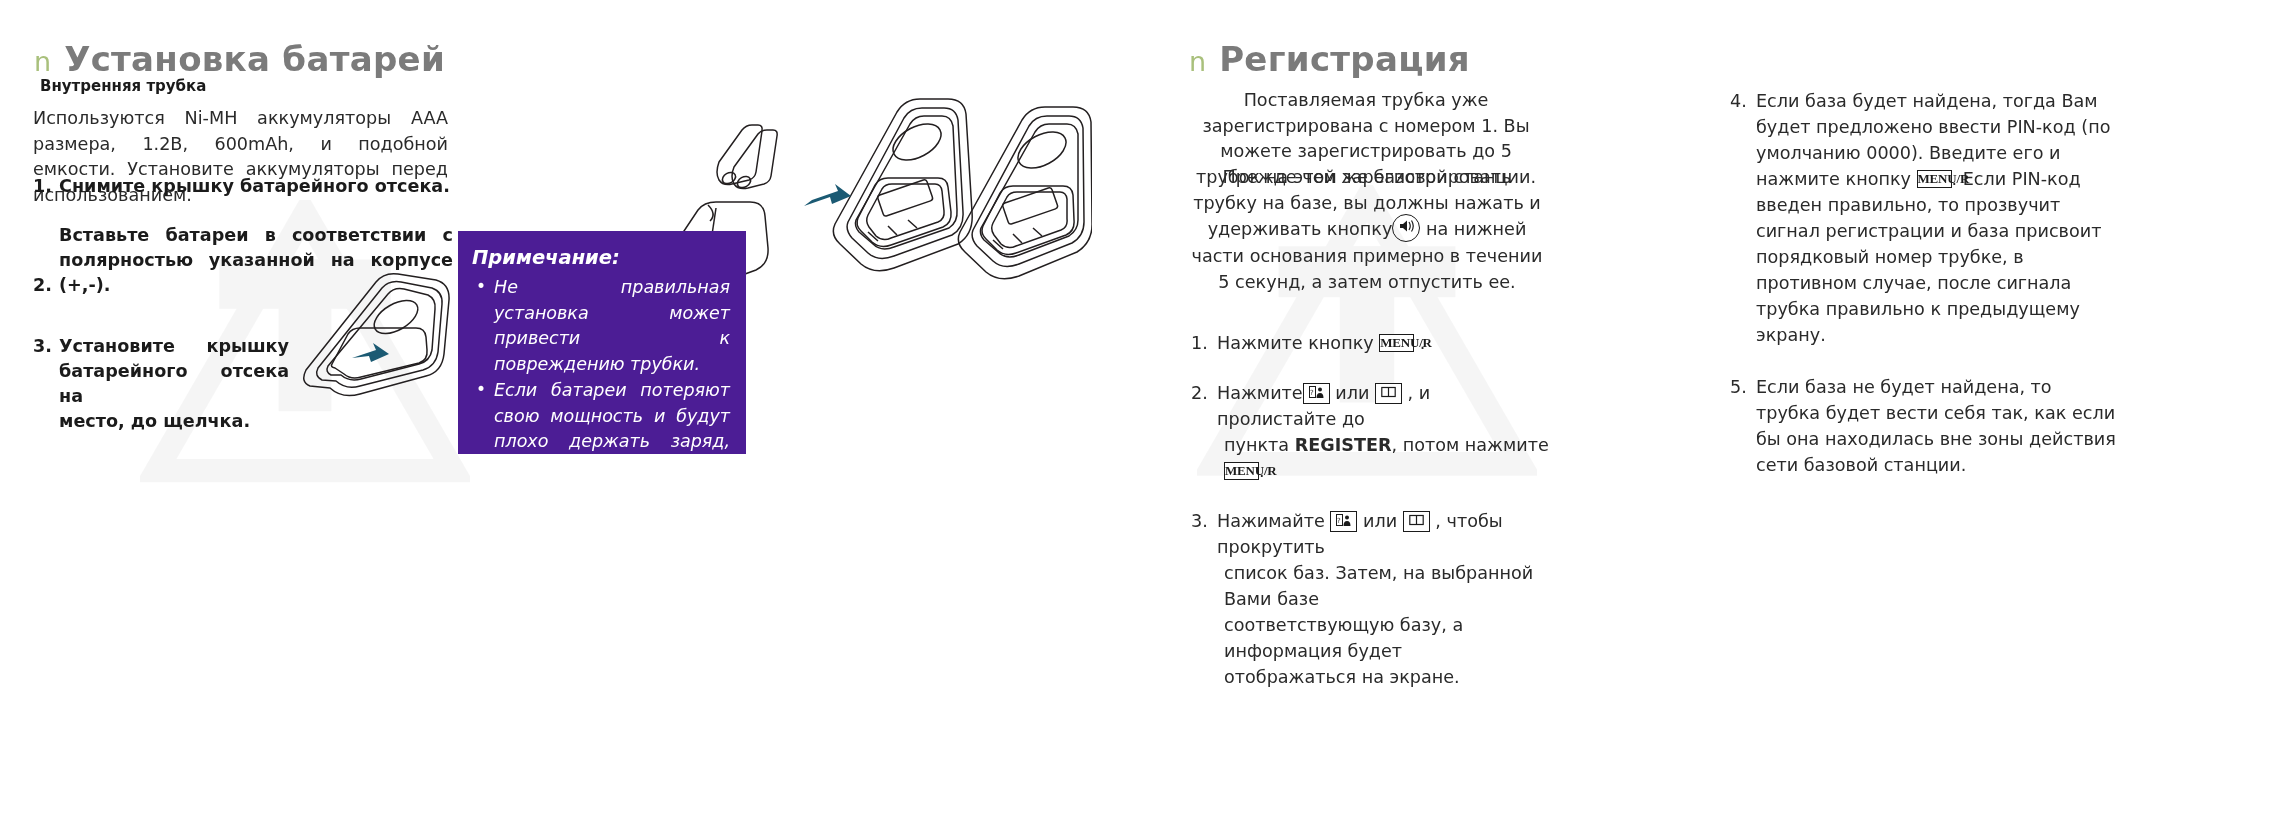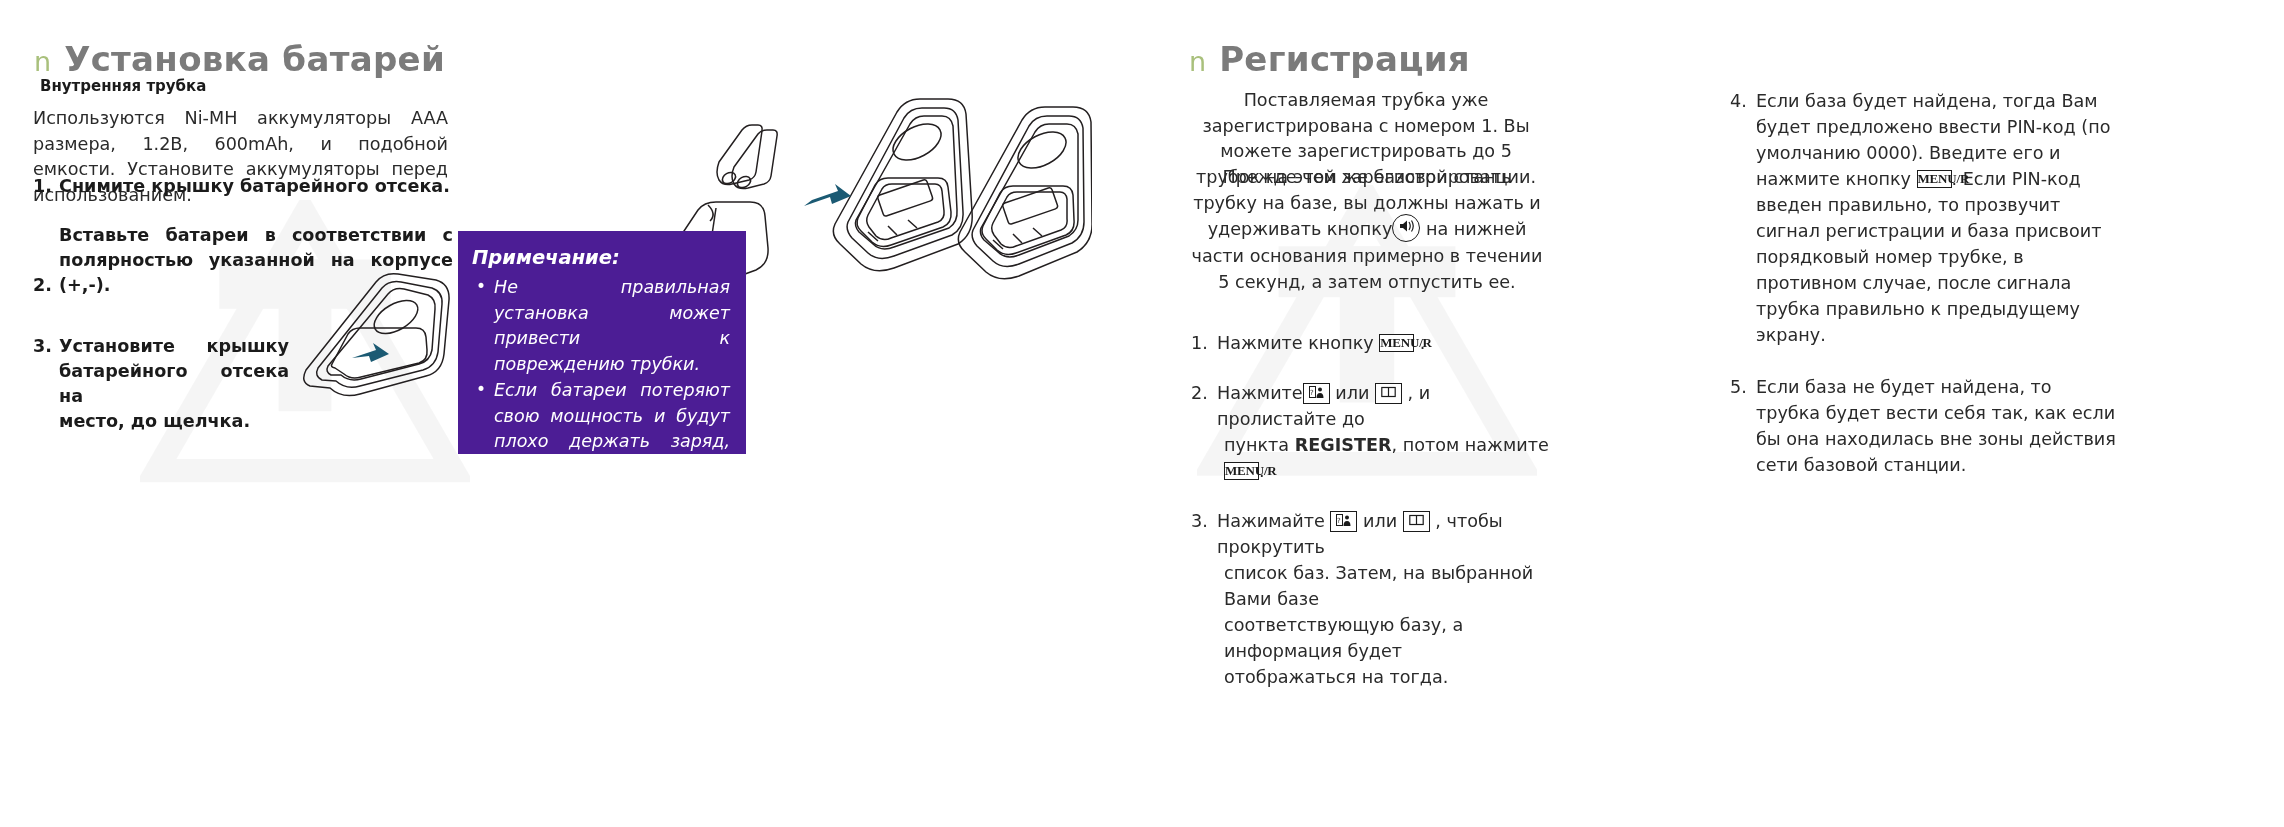--- a/index.html
+++ b/index.html
@@ -309,21 +309,21 @@
         <span>или</span>
         <span class="key key-sq">
           <svg width="15" height="12" viewBox="0 0 15 12">
             <rect x="0.8" y="1.5" width="13.4" height="9" fill="none" stroke="#1b1b1b" stroke-width="1.2"></rect>
             <line x1="7.5" y1="1.5" x2="7.5" y2="10.5" stroke="#1b1b1b" stroke-width="1.2"></line>
           </svg>
         </span>
         <span>, чтобы прокрутить</span>
         <span style="display:block;padding-left:7px;">список баз. Затем, на выбранной Вами базе</span>
         <span style="display:block;padding-left:7px;">соответствующую базу, а информация будет</span>
-        <span style="display:block;padding-left:7px;">отображаться на тогда.</span>
+        <span style="display:block;padding-left:7px;">отображаться на экране.</span>
       </span>
     </div>
   </div>
 
   <div class="rlist" style="left:588px;top:88px;width:390px;">
 
     <div class="ritem" style="margin-bottom:26px;">
       <span class="rnum">4.</span>
       <span class="rtxt" style="width:363px;">
         <span>Если база будет найдена, тогда Вам будет предложено ввести PIN-код (по умолчанию 0000). Введите его и нажмите кнопку</span>

